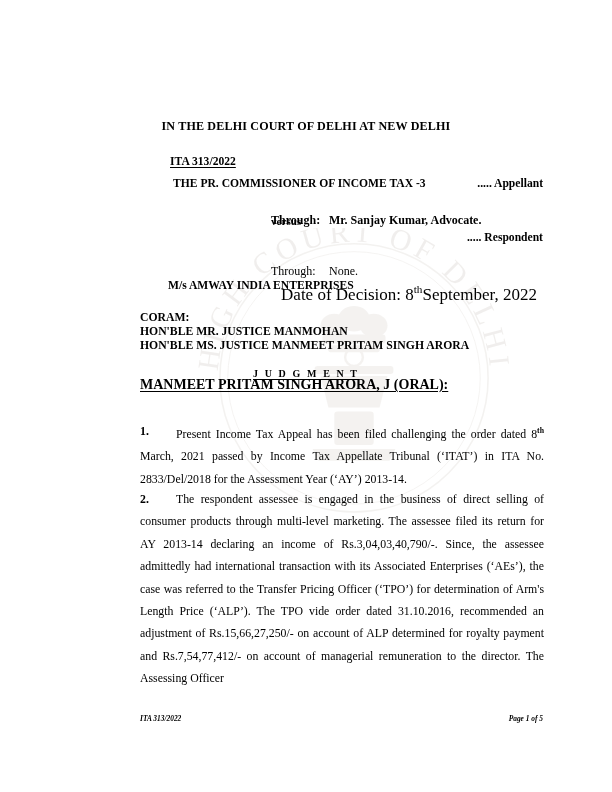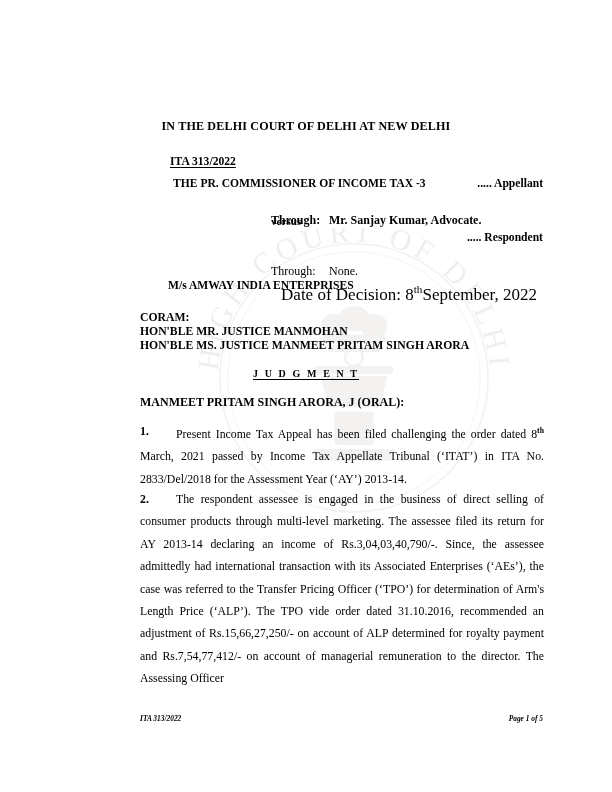--- a/index.html
+++ b/index.html
@@ -123,23 +123,24 @@
   }
   .judgment-head span {
     text-decoration: underline;
     text-underline-offset: 2px;
     letter-spacing: 2.1px;
   }
 
   .author-line {
     position: absolute;
     left: 140px;
-    top: 395px;
-    font-weight: bold;
-    font-size: 12px;
+    top: 377px;
+    font-weight: bold;
+    font-size: 14px;
+    text-decoration: underline;
     text-underline-offset: 2px;
   }
 
   
   .para {
     position: absolute;
     left: 140px;
     width: 404px;
     font-size: 11.8px;
     line-height: 22.4px;

